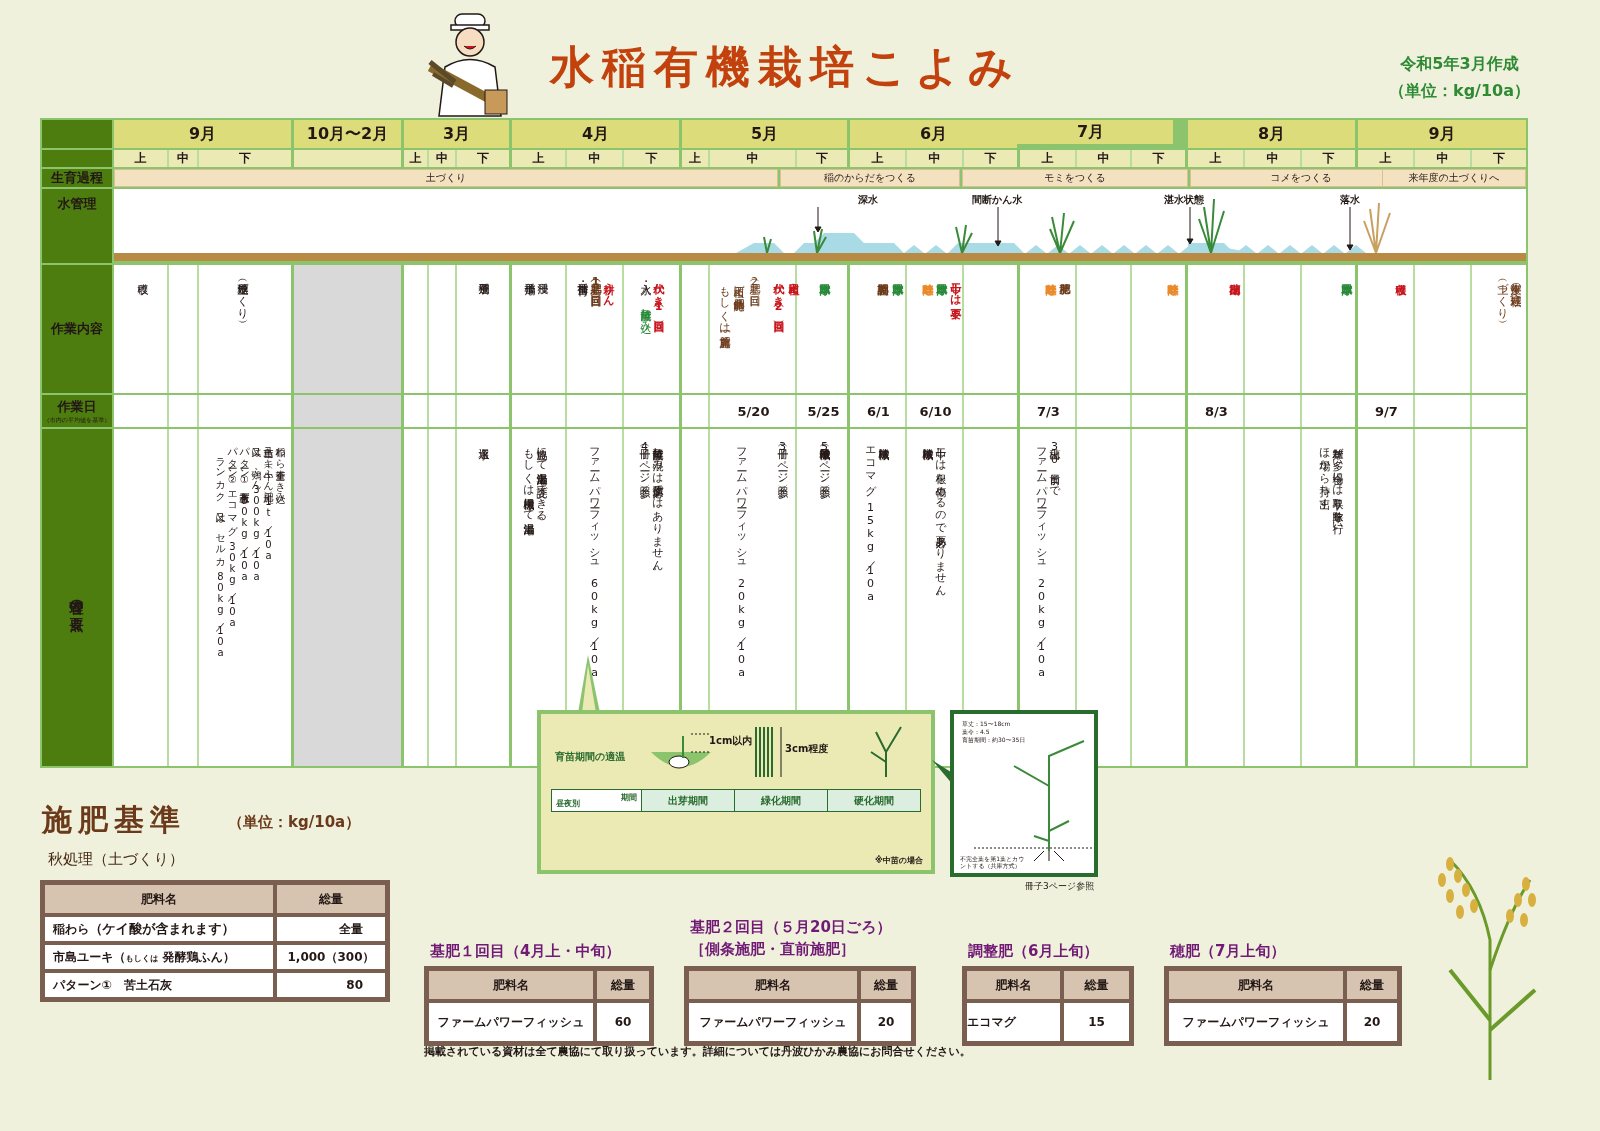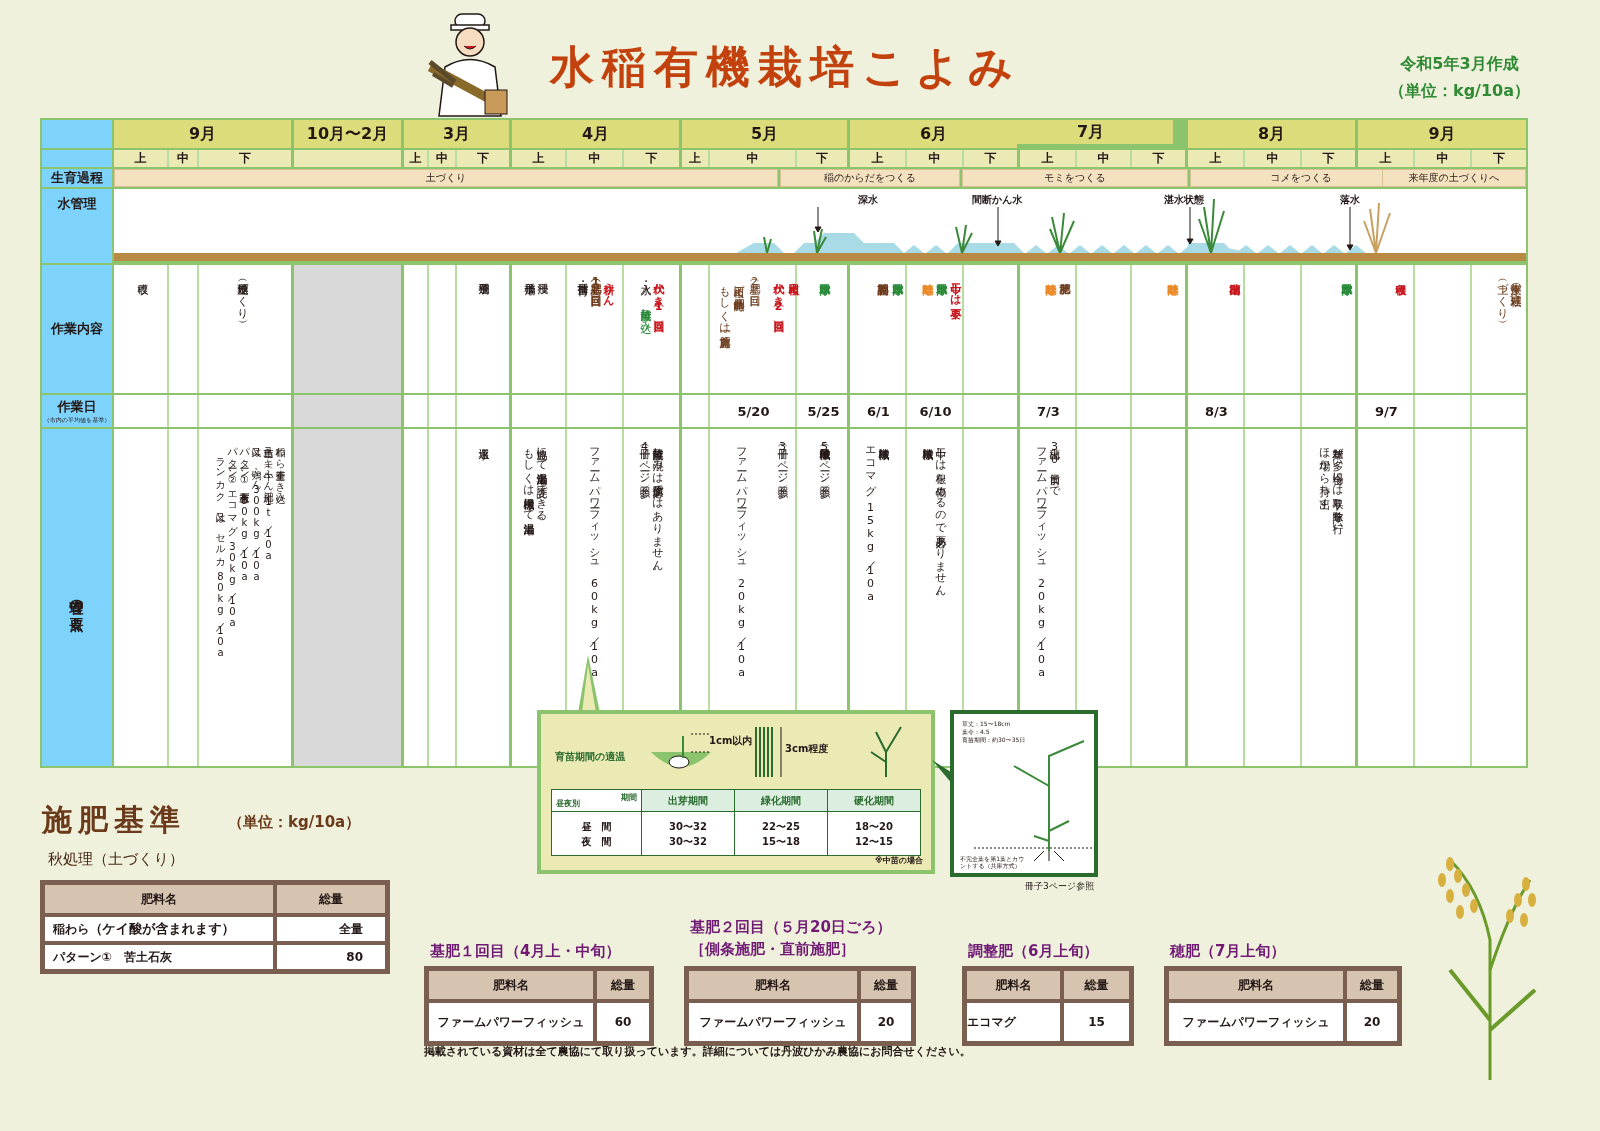--- a/index.html
+++ b/index.html
@@ -42,21 +42,21 @@
     display: flex; align-items: center; justify-content: center;
     border-right: 3px solid #8bc46c;
   }
   .hdr-sub {
     position: absolute; background: #ebeab5;
     font-weight: bold; font-size: 12px;
     display: flex; align-items: center; justify-content: center;
     border-right: 2px solid #b9dca3;
   }
   .rowlabel {
-    position: absolute; background: #7dd3fc; left: 2px; width: 70px;
+    position: absolute; background: #4d7c0f; left: 2px; width: 70px;
     font-weight: bold; font-size: 13px;
     display: flex; align-items: center; justify-content: center; text-align: center;
   }
   .stage {
     position: absolute; background: #f4e1c0; font-size: 10px;
     display: flex; align-items: center; justify-content: center;
     top: 169px; height: 18px; border: 1px solid #d9bf95;
   }
   .vt {
     writing-mode: vertical-rl; text-orientation: upright;
@@ -435,38 +435,20 @@
     <tbody>
         <tr>
       <th style="width:90px;background:#fff;position:relative;font-size:8px;">
         <span style="position:absolute;right:4px;top:2px;">期間</span>
         <span style="position:absolute;left:4px;bottom:2px;">昼夜別</span>
       </th>
       <th>出芽期間</th>
       <th>緑化期間</th>
       <th>硬化期間</th>
     </tr>
-    <tr>
-      <td>
-        <div>昼　間</div>
-        <div>夜　間</div>
-      </td>
-      <td>
-        <div>30〜32</div>
-        <div>30〜32</div>
-      </td>
-      <td>
-        <div>22〜25</div>
-        <div>15〜18</div>
-      </td>
-      <td>
-        <div>18〜20</div>
-        <div>12〜15</div>
-      </td>
-    </tr>
   </tbody>
     </table>
   <span class="note-mid">※中苗の場合</span>
 </div>
 
 <svg class="abs" style="left:932px;top:760px;" width="22" height="30">
   <polygon points="0,0 22,14 22,26" fill="#2a6b2e"></polygon>
 </svg>
 <div class="abs seedling-panel">
   <div style="position:absolute;left:8px;top:6px;font-size:6px;line-height:8px;color:#231815;">
@@ -491,20 +473,26 @@
   <tbody>
       <tr>
     <th style="width:232px;">肥料名</th>
     <th>総量</th>
   </tr>
   <tr>
     <td style="height:28px;padding-left:8px;">
       <span>稲わら</span><span style="font-size:13px;">（ケイ酸が含まれます）</span>
     </td>
     <td style="text-align:right;padding-right:22px;">全量</td>
+  </tr>
+  <tr>
+    <td style="height:28px;padding-left:8px;">
+      <span>市島ユーキ（</span><span style="font-size:8px;">もしくは</span> <span>発酵鶏ふん）</span>
+    </td>
+    <td style="text-align:center;">1,000（300）</td>
   </tr>
   <tr>
     <td style="height:28px;padding-left:8px;">パターン①　苦土石灰</td>
     <td style="text-align:right;padding-right:22px;">80</td>
   </tr>
 </tbody>
   </table>
 
 <div class="tbl-title" style="left:430px;top:942px;">基肥１回目（4月上・中旬）</div>
 <table class="ft" style="left:424px;top:966px;width:230px;">

